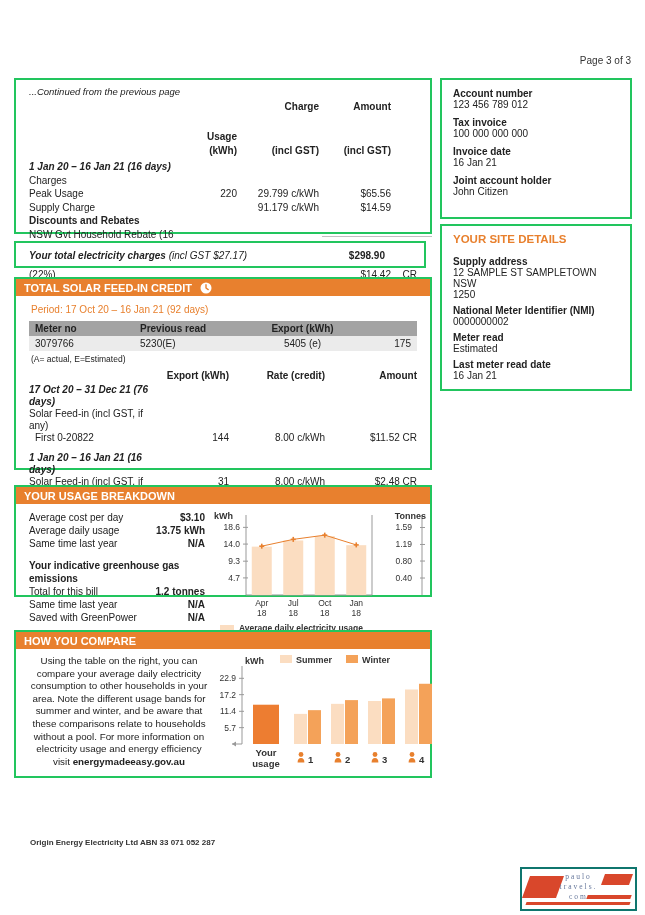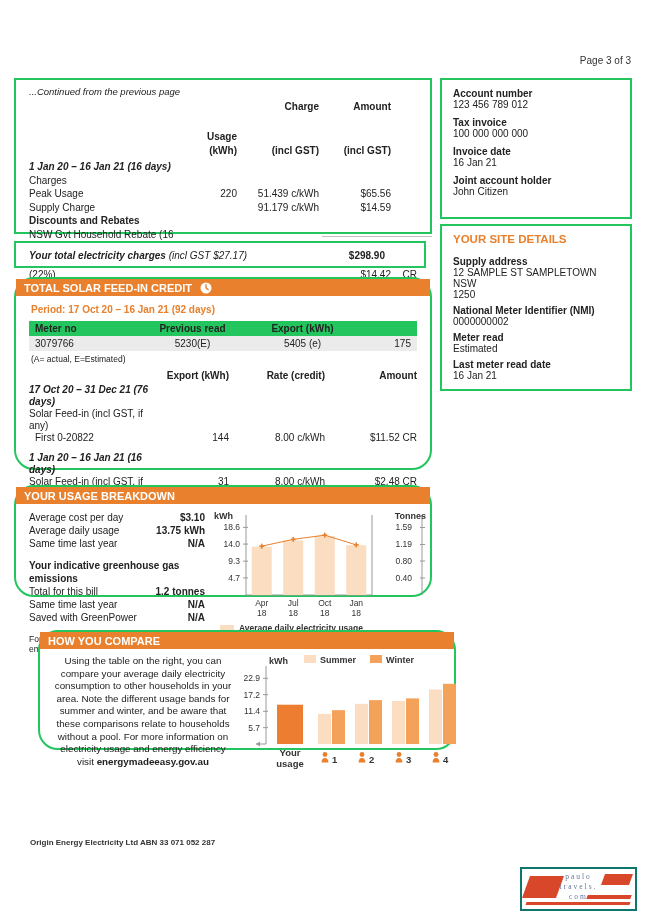--- a/index.html
+++ b/index.html
@@ -25,51 +25,51 @@
   
   #account-box{left:440px;top:78px;width:192px;height:141px;padding:8px 11px;}
   .lbl{font-weight:bold;margin-top:7px;}
   .lbl:first-child{margin-top:0;}
   #bulb-wrap{position:absolute;right:14px;top:22px;width:70px;text-align:center;}
   #site-box{left:440px;top:224px;width:192px;height:167px;padding:7px 11px;}
   .site-title{color:#e8802e;font-weight:bold;font-size:11.5px;margin-bottom:11px;}
   .site-item .lbl{margin-top:5px;}
 
   
-  .section-box{left:14px;width:418px;border-radius:20px;}
+  .section-box{left:14px;width:418px;}
   .sec-head{height:17px;background:#e8802e;color:#fff;font-weight:bold;font-size:11px;
             display:flex;align-items:center;padding-left:8px;gap:8px;}
   #solar-box{top:277px;height:193px;}
   .solar-body{padding:5px 13px;}
-  .period-line{color:#e8802e;font-weight:bold;margin:3px 0 6px 2px;}
+  .period-line{color:#e8802e;font-weight:normal;margin:3px 0 6px 2px;}
   .mrow{display:grid;grid-template-columns:105px 105px 115px 1fr;padding:2px 6px;line-height:11px;}
-  .mrow span:nth-child(2){text-align:center;}
+  .mrow span:nth-child(2){text-align:left;}
   .mrow span:nth-child(3){text-align:center;}
   .mrow span:nth-child(4){text-align:right;}
-  .mhead{background:#22c55e;font-weight:bold;}
+  .mhead{background:#a3a3a3;font-weight:bold;}
   .mdata{background:#ebebeb;}
   .mnote{font-size:8.5px;margin:3px 0 6px 2px;}
   .srow{display:grid;grid-template-columns:1fr 64px 96px 92px;line-height:12px;}
   .srow .vend{align-self:end;}
   .solar-total{border-top:2px solid #a8a8a8;margin-top:4px;padding-top:5px;}
 
   #usage-box{top:485px;height:112px;}
   .stats{position:absolute;left:13px;top:24px;width:176px;}
   .stat-row{display:flex;justify-content:space-between;line-height:13px;}
   .ghg-head{font-weight:bold;margin-top:9px;line-height:13px;}
   .small-note{font-size:8.5px;margin-top:10px;line-height:10px;}
   #usage-chart{position:absolute;left:190px;top:20px;width:226px;height:118px;}
   .ulegend{margin-top:-4px;}
   .lrow{display:flex;align-items:flex-end;gap:5px;height:10px;margin-left:14px;}
   .sw-bar{width:14px;height:8px;background:#fbddc1;display:inline-block;}
   .sw-line{width:14px;height:0;border-top:2px solid #e8802e;display:inline-block;position:relative;}
   .sw-line .dot{position:absolute;left:5px;top:-3px;width:4px;height:4px;border-radius:50%;background:#e8802e;}
   .ltext{font-size:8.5px;font-weight:bold;color:#333;}
 
-  #compare-box{top:630px;height:120px;margin-left:24px;}
+  #compare-box{top:630px;height:148px;}
   .cmp-text{position:absolute;left:13px;top:23px;width:180px;line-height:12.6px;font-size:9.8px;text-align:center;}
   #compare-chart{position:absolute;left:192px;top:20px;width:230px;height:125px;}
 
   
   #footer-line{position:absolute;left:30px;top:838px;font-size:8px;font-weight:600;color:#333;}
   #watermark{position:absolute;left:520px;top:867px;width:113px;height:40px;border:2px solid #0f766e;
              background:#fff;overflow:hidden;}
   .wm-stripe{position:absolute;background:#d9472b;transform:skewX(-20deg);}
   .wm-text{position:absolute;left:0;top:3px;width:100%;text-align:center;
            font-family:"Liberation Serif",serif;font-size:7.5px;line-height:10px;
@@ -97,21 +97,21 @@
   </div>
   <div class="crow">
     <span class="b i">1 Jan 20 – 16 Jan 21 (16 days)</span>
   </div>
   <div class="crow">
     <span>Charges</span>
   </div>
   <div class="crow">
     <span>Peak Usage</span>
     <span class="r">220</span>
-    <span class="r">51.439 c/kWh</span>
+    <span class="r">29.799 c/kWh</span>
     <span class="r">$65.56</span>
     <span class="r"></span>
   </div>
   <div class="crow">
     <span>Supply Charge</span>
     <span class="r"></span>
     <span class="r">91.179 c/kWh</span>
     <span class="r">$14.59</span>
     <span class="r"></span>
   </div>

